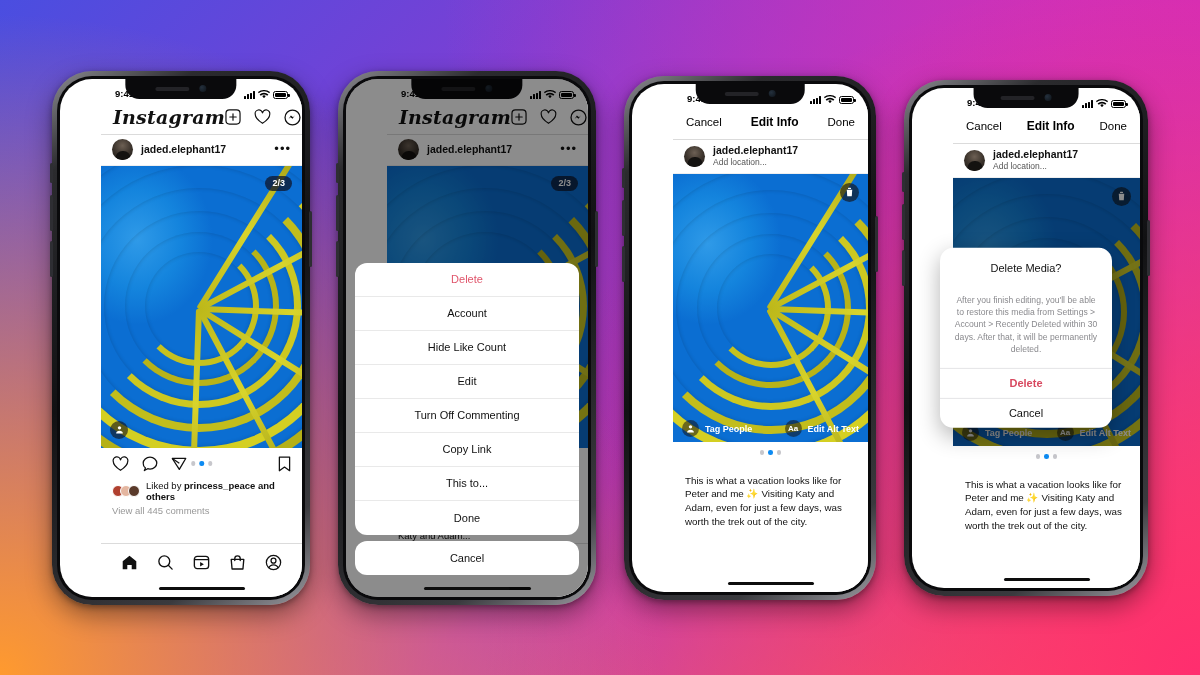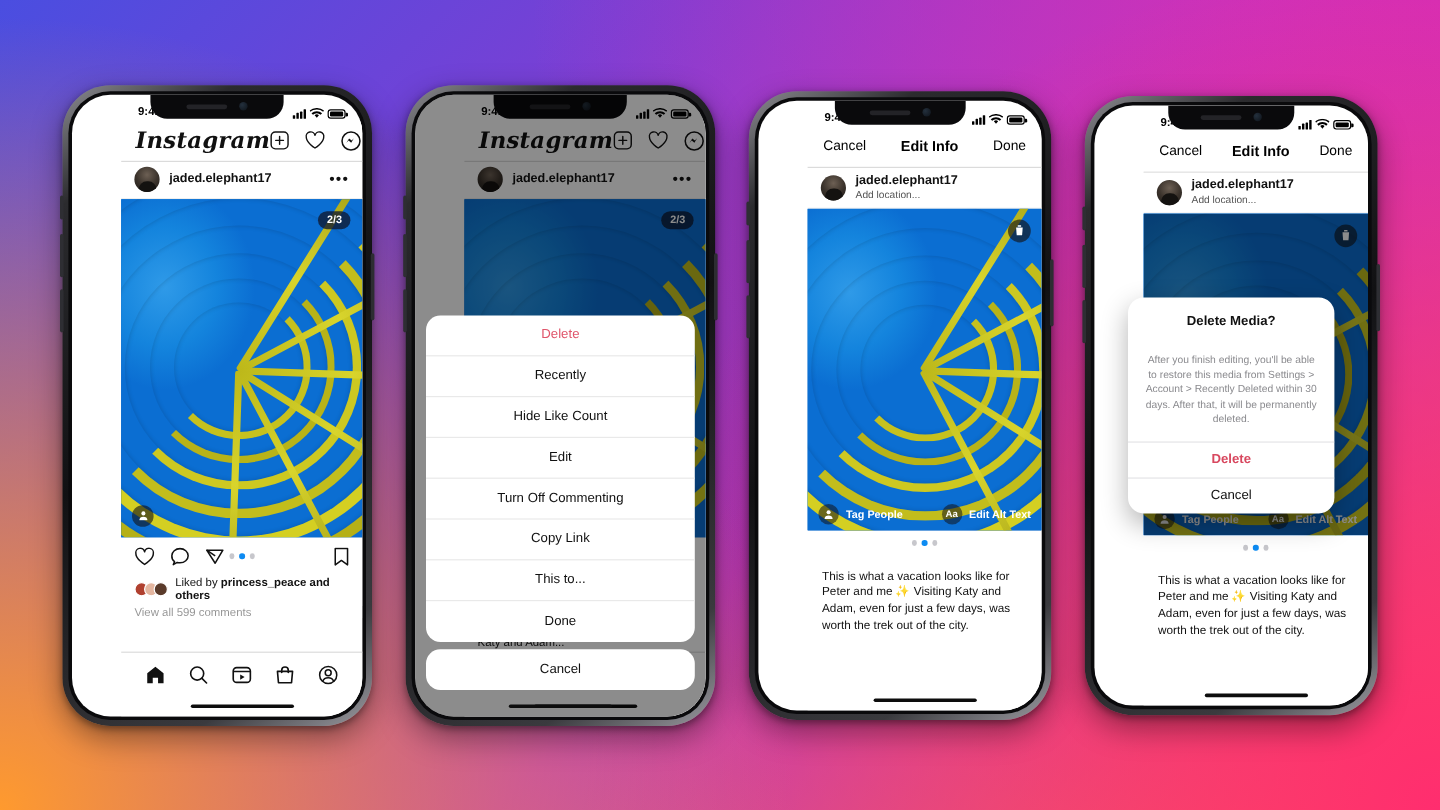--- a/index.html
+++ b/index.html
@@ -213,21 +213,21 @@
   .sheet-cancel { background: #fff; border-radius: 12px; height: 34px;
                   display: flex; align-items: center; justify-content: center;
                   font-size: 11px; color: #111; }
 
   .alert {
     position: absolute; left: 50%; top: 50%; transform: translate(-50%,-50%);
     width: 172px; background: #fff; border-radius: 13px; z-index: 60;
     overflow: hidden; box-shadow: 0 8px 22px rgba(0,0,0,.3);
   }
   .alert-body { padding: 14px 13px 12px; text-align: center; }
-  .alert-title { font-size: 11px; font-weight: 700; color: #111; margin-bottom: 20px; }
+  .alert-title { font-size: 11px; font-weight: 400; color: #111; margin-bottom: 20px; }
   .alert-msg { font-size: 8.6px; line-height: 1.45; color: #8a8a8e; }
   .alert-btn { height: 30px; display: flex; align-items: center;
                justify-content: center; font-size: 11px; border-top: .8px solid #e4e4e6; }
   .alert-btn.danger { color: #d8485f; font-weight: 700; }
   .alert-btn.plain  { color: #111; }
 
   svg { display: block; }
 </style>
 </head>
 <body>
@@ -336,21 +336,21 @@
               <span class="f2"></span>
               <span class="f3"></span>
           </span>
           <span>
             <span>Liked by</span>
             <span class="bold">princess_peace</span>
             <span class="bold">and others</span>
           </span>
         </div>
 
-        <div class="cap-fade">View all 599 comments</div>
+        <div class="cap-fade">View all 445 comments</div>
 
         <div class="tabbar">
           <svg width="17" height="17" viewBox="0 0 20 20">
               <path d="M2 8.4 10 2l8 6.4V18h-5.4v-5.2H7.4V18H2z" fill="#111"></path>
             </svg>
           <svg width="17" height="17" viewBox="0 0 20 20">
               <circle cx="8.6" cy="8.6" r="6.4" fill="none" stroke="#111" stroke-width="1.6"></circle>
               <path d="m13.3 13.3 4.5 4.5" stroke="#111" stroke-width="1.6" stroke-linecap="round"></path>
             </svg>
           <svg width="17" height="17" viewBox="0 0 20 20">
@@ -494,21 +494,21 @@
             </svg>
         </div>
         <div class="home-ind">
             <i></i>
           </div>
 
         <div class="dim"></div>
         <div class="sheet">
           <div class="sheet-card">
             <div class="sheet-item danger">Delete</div>
-            <div class="sheet-item">Recently</div>
+            <div class="sheet-item">Account</div>
             <div class="sheet-item">Hide Like Count</div>
             <div class="sheet-item">Edit</div>
             <div class="sheet-item">Turn Off Commenting</div>
             <div class="sheet-item">Copy Link</div>
             <div class="sheet-item">This to...</div>
             <div class="sheet-item">Done</div>
           </div>
           <div class="sheet-cancel">Cancel</div>
         </div>
         <div class="home-ind dark" style="position:absolute;left:0;right:0;bottom:0;z-index:61;">

